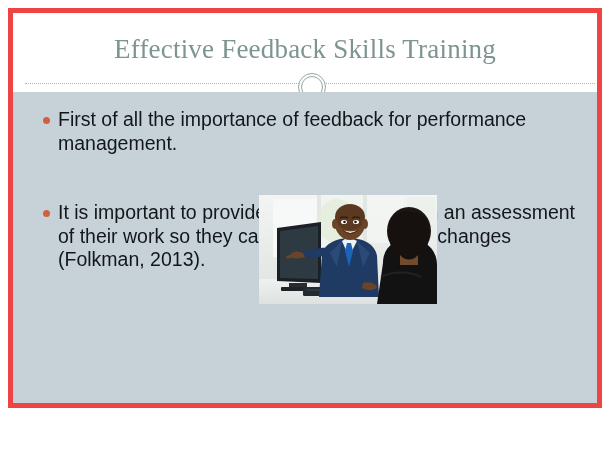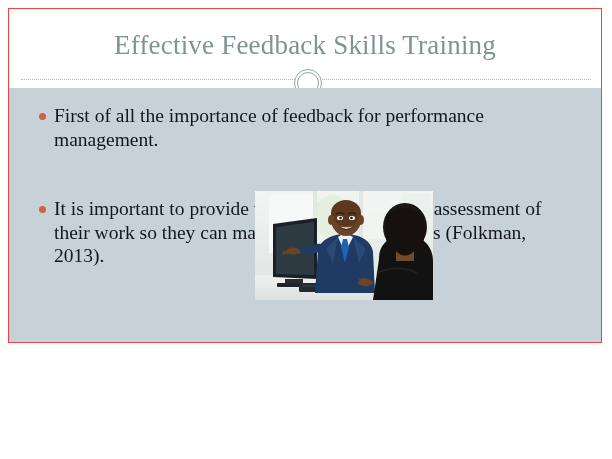--- a/index.html
+++ b/index.html
@@ -21,22 +21,22 @@
     background: #ffffff;
     overflow: hidden;
   }
 
   
   #slide-frame {
     position: absolute;
     left: 8px;
     top: 8px;
     width: 594px;
-    height: 335px;
-    border: 1px solid #ef4444;
+    height: 400px;
+    border: 5px solid #ef4444;
     box-sizing: border-box;
     overflow: hidden;
     background: #ffffff;
   }
 
   
   #header {
     position: absolute;
     left: 0;
     top: 0;
@@ -106,21 +106,21 @@
     padding: 0;
     list-style: none;
   }
   .bullet-item {
     position: relative;
     padding-left: 23px;
     margin-bottom: 1px;
     font-size: 19.5px;
     line-height: 23.5px;
     color: #13171c;
-    font-family: Liberation Serif, serif;
+    font-family: Liberation Sans, sans-serif;
   }
   .bullet-item .dot {
     position: absolute;
     left: 8px;
     top: 9px;
     width: 7px;
     height: 7px;
     border-radius: 50%;
     background: #d2603f;
   }

